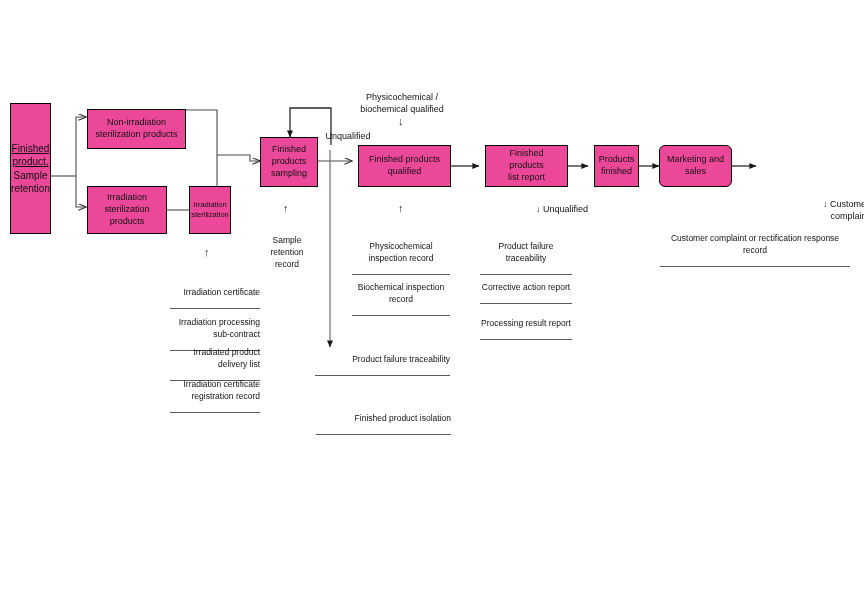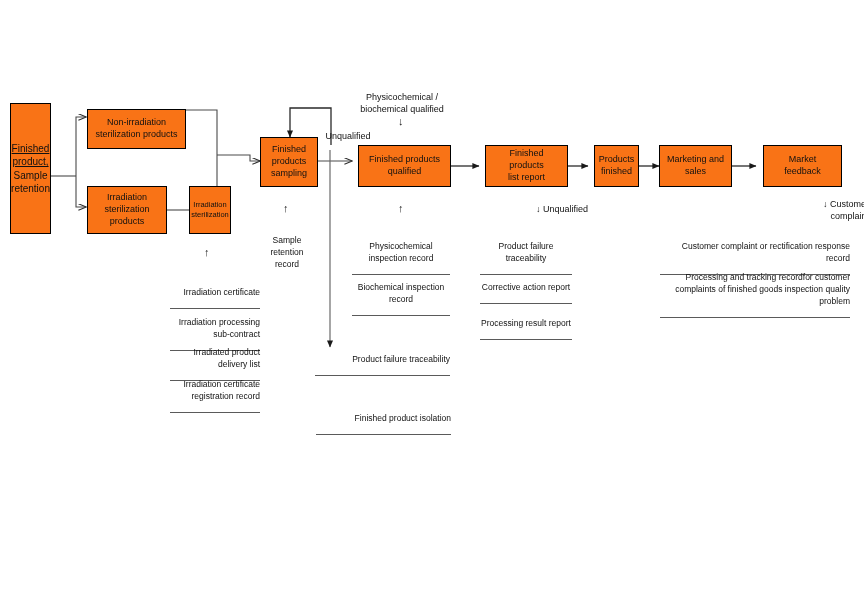--- a/index.html
+++ b/index.html
@@ -14,21 +14,21 @@
   #canvas {
     position: relative;
     width: 864px;
     height: 611px;
     background: #ffffff;
     overflow: hidden;
   }
   .box {
     position: absolute;
     border: 1.6px solid #000000;
-    background: #f97316;
+    background: #ec4899;
     box-sizing: border-box;
     display: flex;
     align-items: center;
     justify-content: center;
     text-align: center;
     line-height: 1.32;
     color: #111111;
   }
   .box span { display: block; padding: 0 3px; }
   .box.f10 { font-size: 10px; }
@@ -168,32 +168,27 @@
     </span>
   </div>
 
   <div class="box f9" style="left:594px; top:145px; width:45px; height:42px;">
     <span>
       <span>Products</span>
       <span>finished</span>
     </span>
   </div>
 
-  <div class="box f9" style="left:659px; top:145px; width:73px; height:42px;">
+  <div class="box f9" style="left:659px; top:145px; width:73px; height:42px;border-radius:6px;">
     <span>
       <span>Marketing and</span>
       <span>sales</span>
     </span>
   </div>
 
-  <div class="box f9" style="left:763px; top:145px; width:79px; height:42px;">
-    <span>
-      <span>Market feedback</span>
-    </span>
-  </div>
 
   <div class="lbl" style="left:305px; top:130px; width:60px;margin-left:13px;">Unqualified</div>
 
   <div class="lbl" style="left:347px; top:77px; width:110px;margin-top:14px;">
     <span>Physicochemical /</span><br>
     <span>biochemical qualified</span>
   </div>
 
   <div class="arrowglyph" style="left:398px; top:116px;">↓</div>
 
@@ -220,16 +215,15 @@
   <div class="rec l" style="left:315px; top:353px; width:135px;">Product failure traceability</div>
   <div class="rec l" style="left:316px; top:412px; width:135px;">Finished product isolation</div>
 
   <div class="rec c" style="left:352px; top:240px; width:98px;">Physicochemical inspection record</div>
   <div class="rec c" style="left:352px; top:281px; width:98px;">Biochemical inspection record</div>
 
   <div class="rec c" style="left:480px; top:240px; width:92px;">Product failure traceability</div>
   <div class="rec c" style="left:480px; top:281px; width:92px;">Corrective action report</div>
   <div class="rec c" style="left:480px; top:317px; width:92px;">Processing result report</div>
 
-  <div class="rec r" style="left:660px; top:240px; width:190px;">Customer complaint or  rectification response record</div>
-  <div class="rec r" style="left:660px; top:271px; width:190px;">Processing and tracking recordfor customer complaints of finished goods inspection quality problem</div>
+  <div class="rec r" style="left:660px; top:232px; width:190px;text-align:center;">Customer complaint or  rectification response record</div>
 
 </div>
 
 </body></html>

